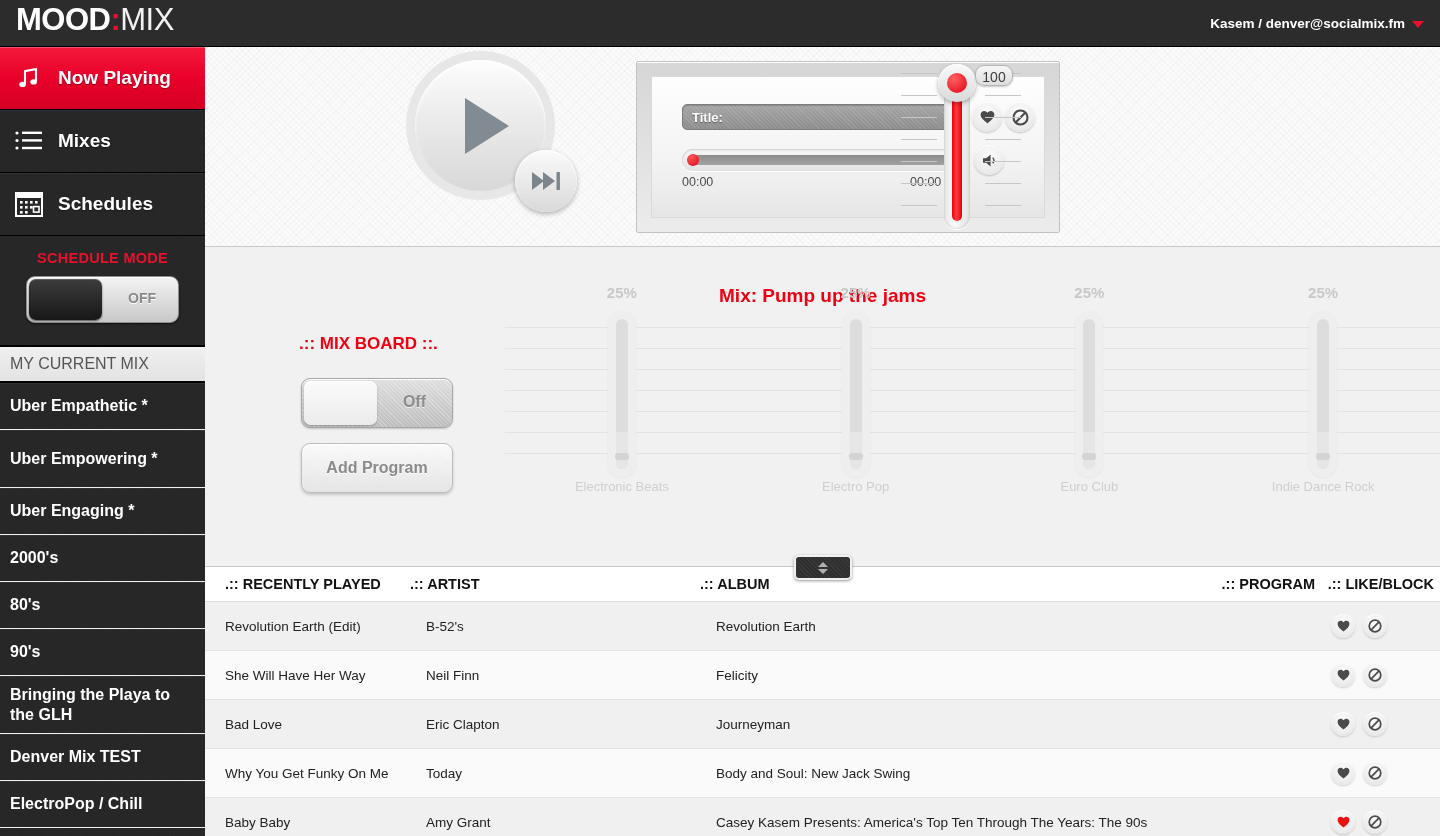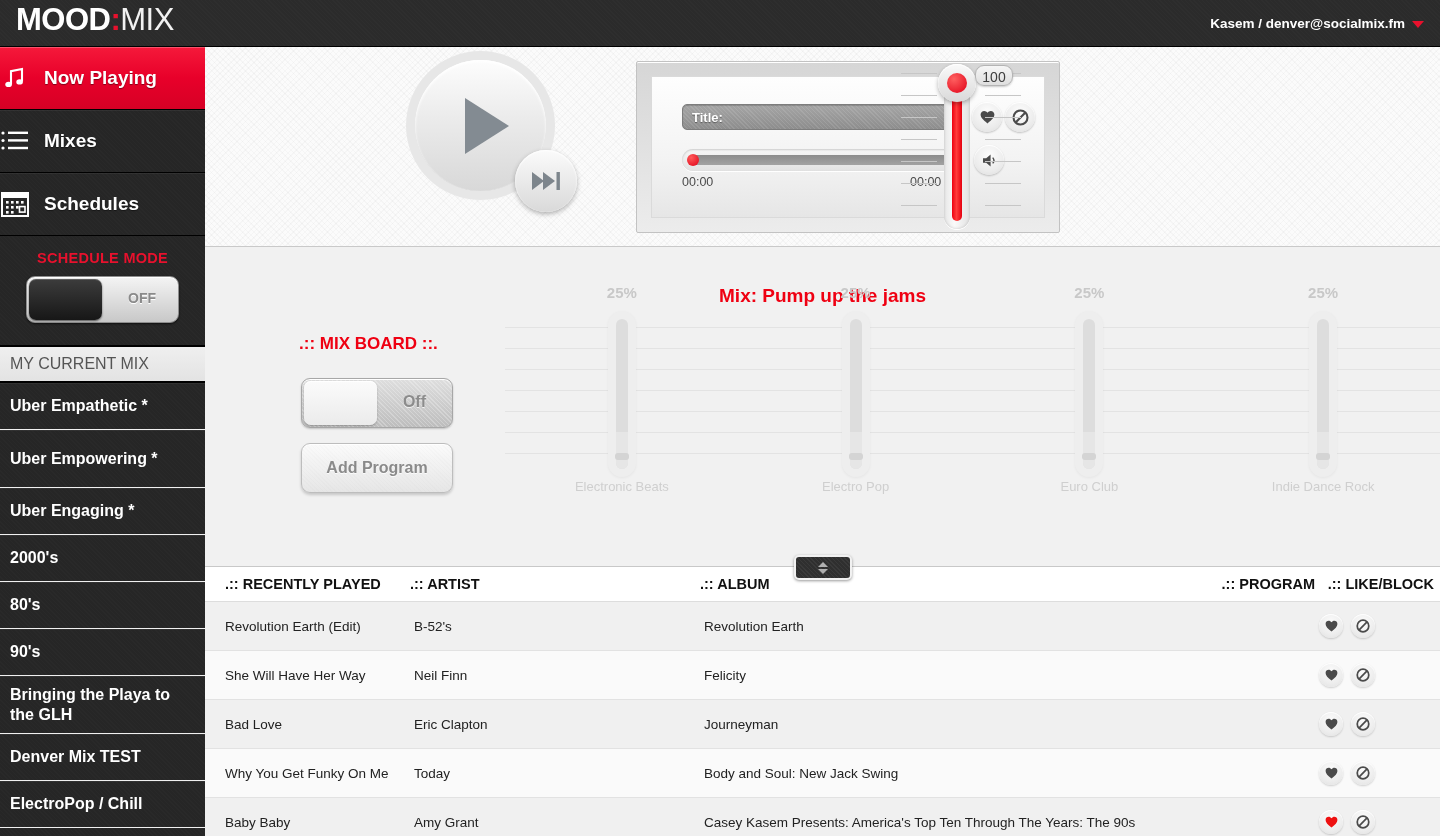--- a/index.html
+++ b/index.html
@@ -42,21 +42,21 @@
   
   .sidebar {
     position: absolute; left: 0; top: 47px; width: 205px; height: 789px;
     background: #262626;
     background-image:
       repeating-linear-gradient(45deg, rgba(255,255,255,.016) 0 1px, transparent 1px 3px);
     overflow: hidden; z-index: 20;
   }
   .nav-item {
     position: relative; height: 63px; display: flex; align-items: center;
-    gap: 14px;
+    padding-left: 14px; gap: 14px;
     border-bottom: 1px solid #000;
     box-shadow: inset 0 1px 0 rgba(255,255,255,.055);
     color: #fff; cursor: pointer;
   }
   .nav-item.active {
     background: linear-gradient(to bottom, #f5193a 0%, #e8002a 50%, #d60025 100%);
     box-shadow: inset 0 1px 0 rgba(255,255,255,.25);
   }
   .nav-label { font-size: 19px; font-weight: 700; text-shadow: 0 1px 1px rgba(0,0,0,.45); }
   .nav-ico { width: 30px; height: 30px; display:flex; align-items:center; justify-content:center; }
@@ -315,21 +315,21 @@
 
   
   .tablewrap { position: relative; width: 1235px; background: #fff; }
   table.rp { width: 100%; border-collapse: collapse; table-layout: fixed; }
   table.rp th {
     font-size: 14.5px; font-weight: 700; color: #111; text-align: left;
     padding: 9px 0 9px 0; border-bottom: 1px solid #ddd; background: #fff;
   }
   table.rp th.r { text-align: right; }
   table.rp td {
-    font-size: 13.5px; color: #222; padding: 12px 4px; border-bottom: 1px solid #e2e2e2;
+    font-size: 13.5px; color: #222; padding: 12px 16px; border-bottom: 1px solid #e2e2e2;
     vertical-align: middle;
   }
   table.rp tbody tr:nth-child(odd) { background: #f0f0f0; }
   table.rp tbody tr:nth-child(even) { background: #fafafa; }
   .c1 { width: 205px; padding-left: 20px !important; }
   .c2 { width: 290px; margin-top: 36px; }
   .c3 { width: 520px; }
   .c4 { width: 95px; }
   .c5 { width: 125px; }
   .likecell { text-align: left; padding-right: 0 !important; }

